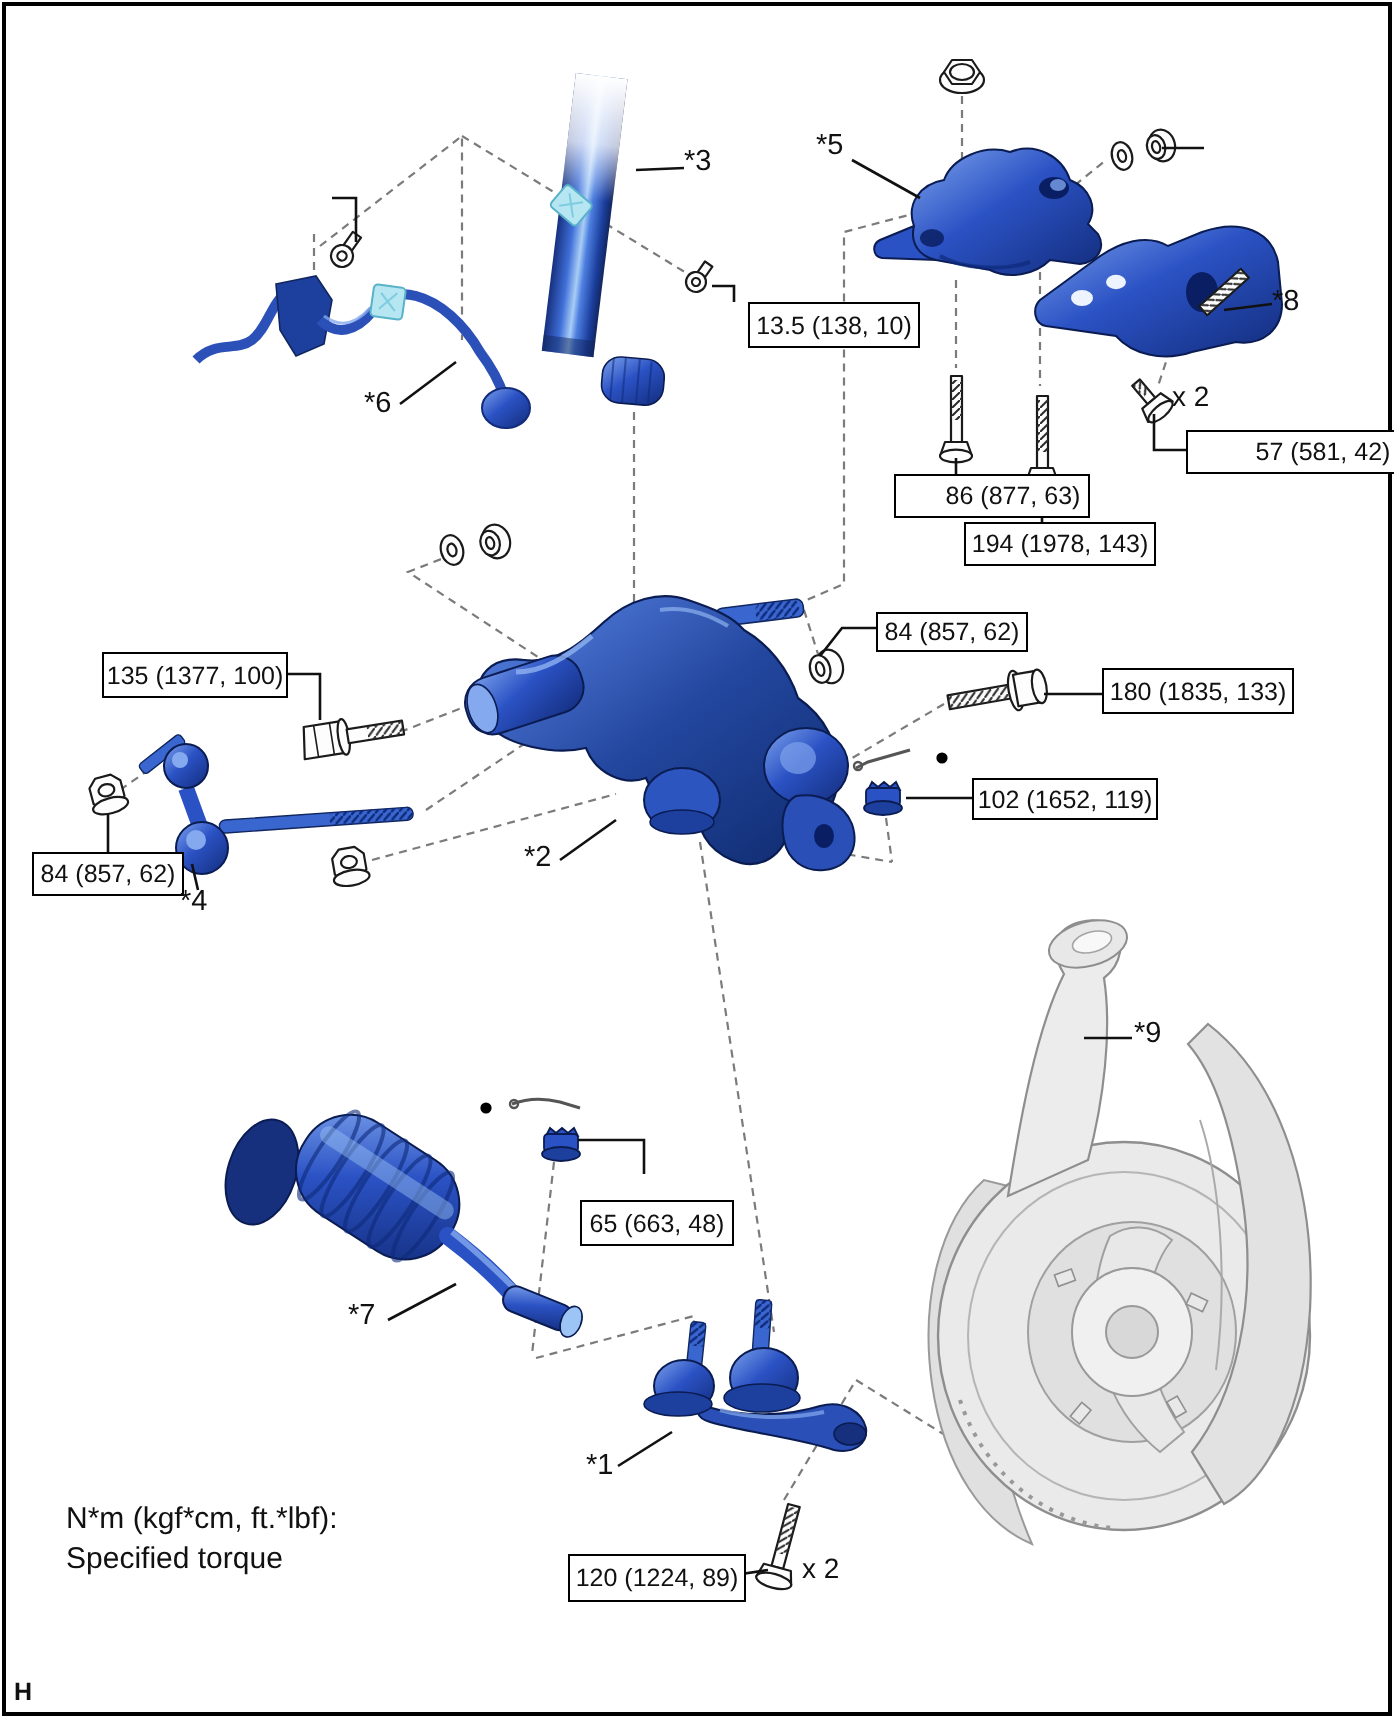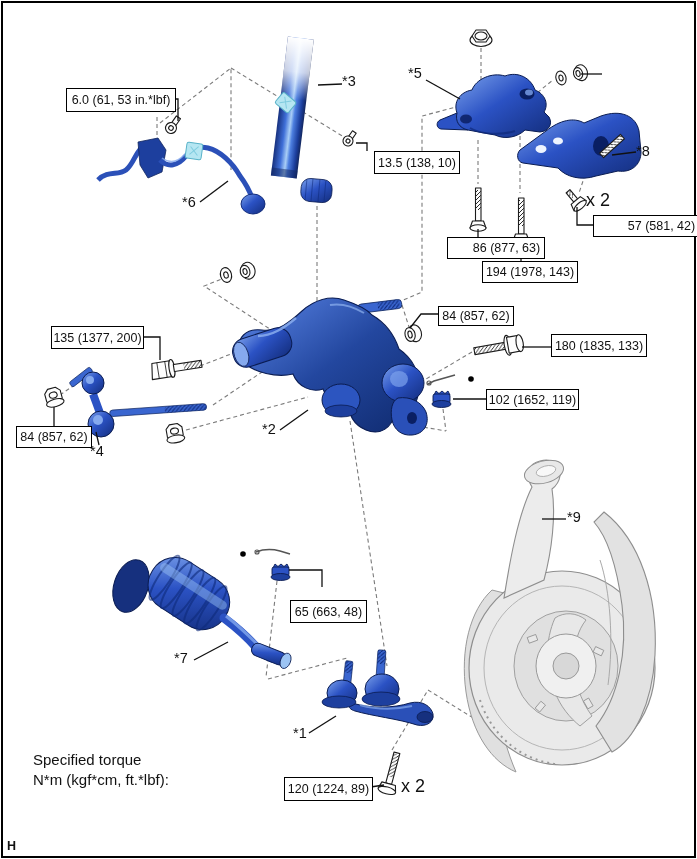--- a/index.html
+++ b/index.html
@@ -7,21 +7,21 @@
         font-family:"Liberation Sans",sans-serif;color:#111;}
   .frame{position:absolute;left:1px;top:1px;width:691px;height:853px;border:2px solid #000;}
   svg{position:absolute;left:0;top:0;}
   .dash path{fill:none;stroke:#7b7b7b;stroke-width:1.1;stroke-dasharray:4 3;}
   .lead path{fill:none;stroke:#111;stroke-width:1.3;}
   .hw{fill:#fdfdfd;stroke:#1a1a1a;stroke-width:1.1;stroke-linejoin:round;}
   .tq{position:absolute;background:#fff;border:1.5px solid #000;display:flex;
       align-items:center;justify-content:center;font-size:12.5px;white-space:nowrap;
       padding:0 3px;z-index:5;}
   .pc{position:absolute;font-size:14.5px;z-index:5;}
-  .qty{position:absolute;font-size:18px;z-index:5;}
+  .qty{position:absolute;font-size:14px;z-index:5;}
   .legend{position:absolute;left:33px;top:750px;font-size:15px;line-height:20px;z-index:5;}
   .footer-h{position:absolute;left:7px;top:839px;font-size:12.5px;font-weight:600;z-index:5;}
 </style>
 </head>
 <body>
 
 <div class="page">
   <div class="frame"></div>
 
   <svg width="697" height="859" viewBox="0 0 697 859">
@@ -353,26 +353,25 @@
       <path d="M318,85 L342,84"></path>
       <path d="M99,445 L96,432"></path>
       <path d="M426,80 L460,99"></path>
       <path d="M200,202 L228,181"></path>
       <path d="M194,660 L228,642"></path>
       <path d="M636,152 L612,155"></path>
       <path d="M566,519 L542,519"></path>
     </g>
   </svg>
 
-  <div class="tq" style="left:66px;top:88px;width:102px;height:22px;">6.0 (61, 53 in.*lbf)</div>
   <div class="tq" style="left:333px;top:151px;width:78px;height:21px;margin-left:41px;">13.5 (138, 10)</div>
   <div class="tq" style="left:593px;top:215px;width:71px;height:20px;padding-left:32px;">57 (581, 42)</div>
   <div class="tq" style="left:447px;top:237px;width:69px;height:20px;padding-left:24px;">86 (877, 63)</div>
   <div class="tq" style="left:482px;top:261px;width:88px;height:20px;">194 (1978, 143)</div>
-  <div class="tq" style="left:51px;top:326px;width:85px;height:21px;">135 (1377, 200)</div>
+  <div class="tq" style="left:51px;top:326px;width:85px;height:21px;">135 (1377, 100)</div>
   <div class="tq" style="left:16px;top:426px;width:68px;height:20px;">84 (857, 62)</div>
   <div class="tq" style="left:438px;top:306px;width:68px;height:18px;">84 (857, 62)</div>
   <div class="tq" style="left:551px;top:334px;width:88px;height:21px;">180 (1835, 133)</div>
   <div class="tq" style="left:486px;top:389px;width:85px;height:19px;">102 (1652, 119)</div>
   <div class="tq" style="left:290px;top:554px;width:69px;height:21px;margin-top:46px;">65 (663, 48)</div>
   <div class="tq" style="left:284px;top:777px;width:81px;height:22px;">120 (1224, 89)</div>
 
   <div class="pc" style="left:293px;top:725px;">*1</div>
   <div class="pc" style="left:262px;top:421px;">*2</div>
   <div class="pc" style="left:342px;top:73px;">*3</div>
@@ -380,18 +379,18 @@
   <div class="pc" style="left:408px;top:65px;">*5</div>
   <div class="pc" style="left:182px;top:194px;">*6</div>
   <div class="pc" style="left:174px;top:650px;">*7</div>
   <div class="pc" style="left:636px;top:143px;">*8</div>
   <div class="pc" style="left:567px;top:509px;">*9</div>
 
   <div class="qty" style="left:586px;top:190px;">x 2</div>
   <div class="qty" style="left:401px;top:776px;">x 2</div>
 
   <div class="legend">
+    <div>N*m (kgf*cm, ft.*lbf):</div>
     <div>Specified torque</div>
-    <div>N*m (kgf*cm, ft.*lbf):</div>
   </div>
 
   <div class="footer-h">H</div>
 </div>
 
 </body></html>

